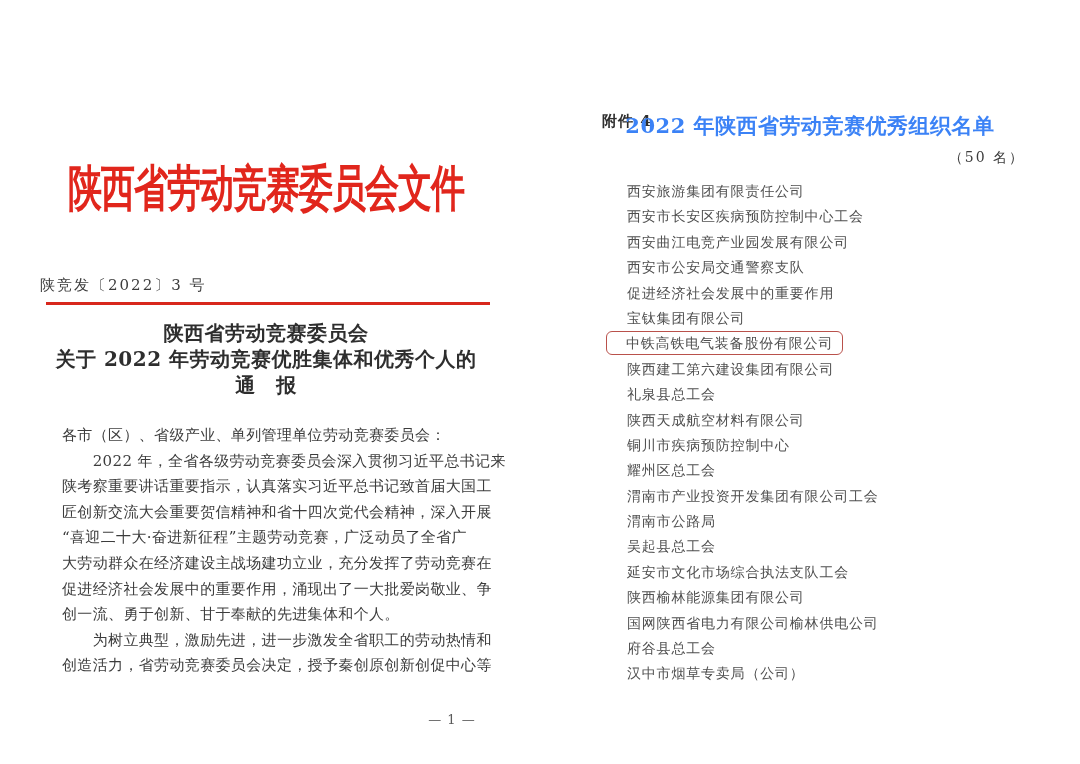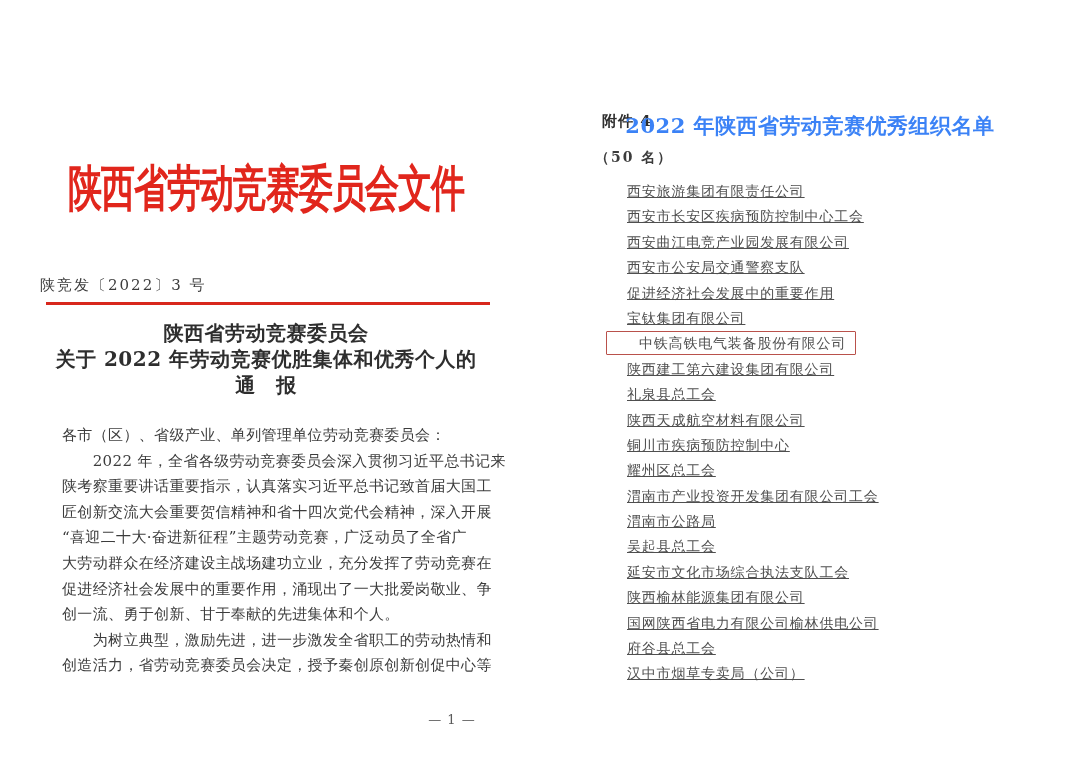--- a/index.html
+++ b/index.html
@@ -50,32 +50,32 @@
   .attachment-label{
     position:absolute;top:68px;left:602px;
     font-size:15px;font-weight:700;color:var(--ink_dark);letter-spacing:1px;margin-top:44px;
   }
   .list-title{
     position:absolute;top:112px;left:595px;width:430px;text-align:center;
     font-size:21px;font-weight:800;color:#3b82f6;letter-spacing:0.5px;
     white-space:nowrap;
   }
   .list-subtitle{
-    position:absolute;top:149px;left:595px;width:430px;text-align:left;
-    font-size:14px;color:var(--ink_body);letter-spacing:2px;font-weight:bold;
+    position:absolute;top:149px;left:595px;width:430px;text-align:right;
+    font-size:14px;color:var(--ink_body);letter-spacing:2px;
   }
   .org-list{
     position:absolute;top:179px;left:627px;width:420px;
     font-size:14px;color:var(--ink_list);letter-spacing:0.8px;
   }
-  .org-row{height:25.4px;line-height:25.4px;white-space:nowrap;text-decoration:underline;}
+  .org-row{height:25.4px;line-height:25.4px;white-space:nowrap;}
   .org-row .red-box{
     display:inline-block;line-height:20px;
-    border:1px solid var(--box_red);border-radius:1px;
-    padding:1px 9px 1px 32px;margin-left:-21px;text-align:right;
+    border:1px solid var(--box_red);border-radius:6px;
+    padding:1px 9px 1px 19px;margin-left:-21px;text-align:right;
   }
 </style>
 </head>
 <body>
 
 <div class="canvas">
 
   <div class="red-header">陕西省劳动竞赛委员会文件</div>
 
   <div class="doc-number">陕竞发〔2022〕3 号</div>

